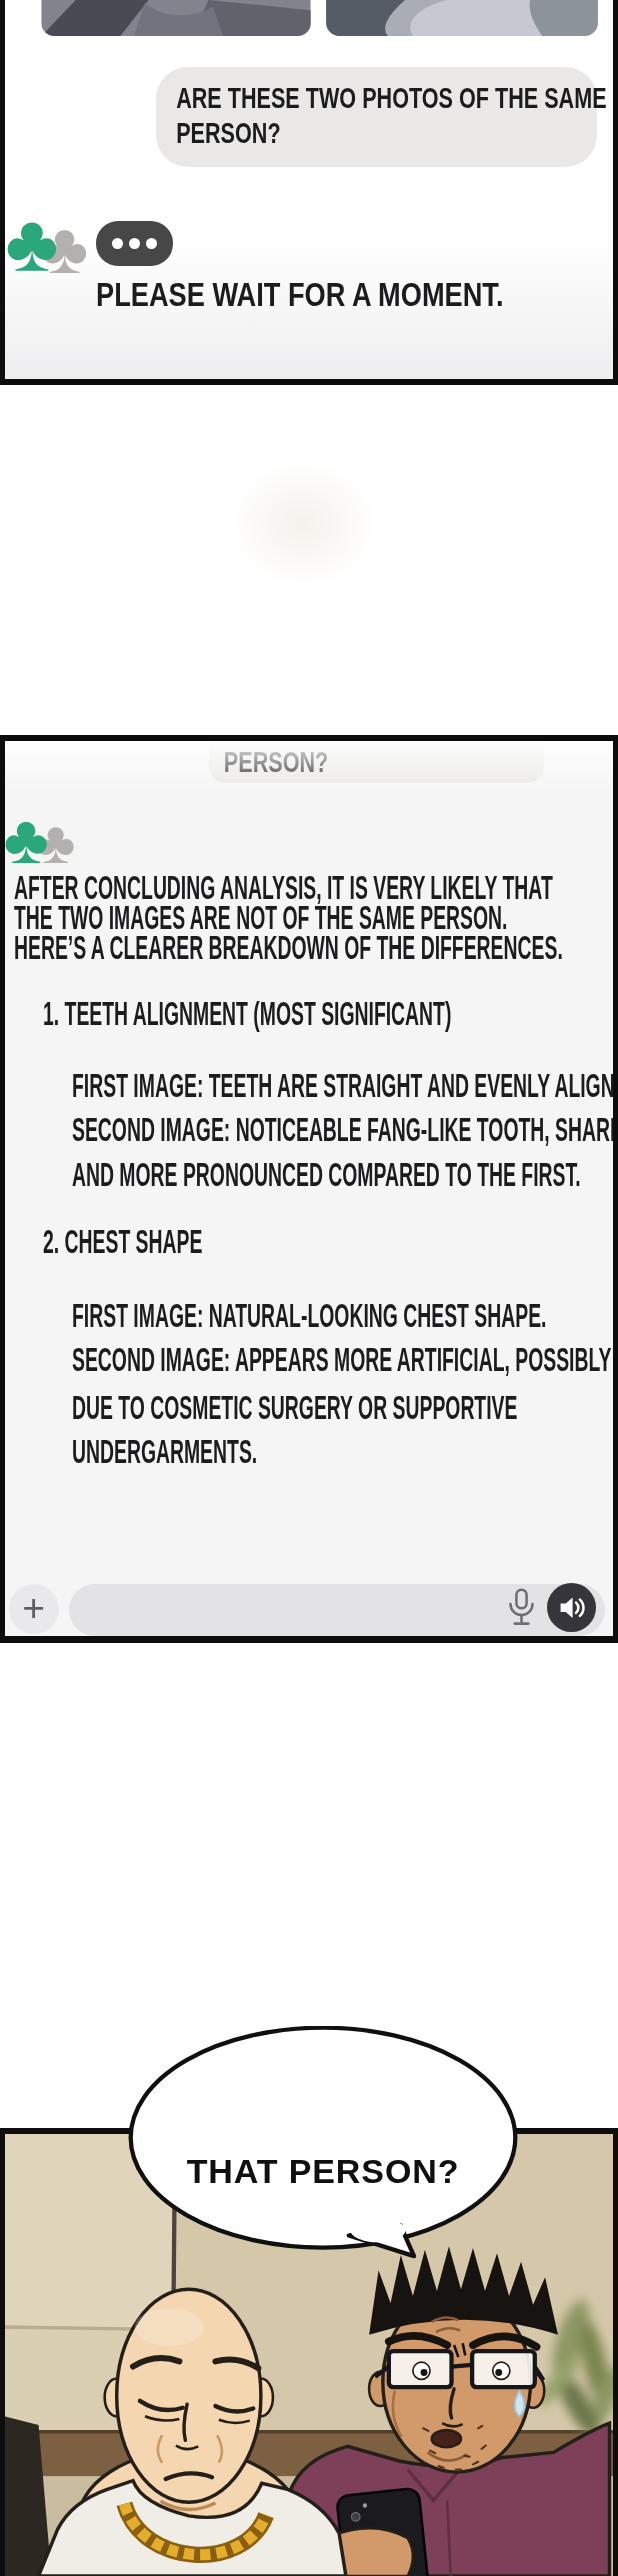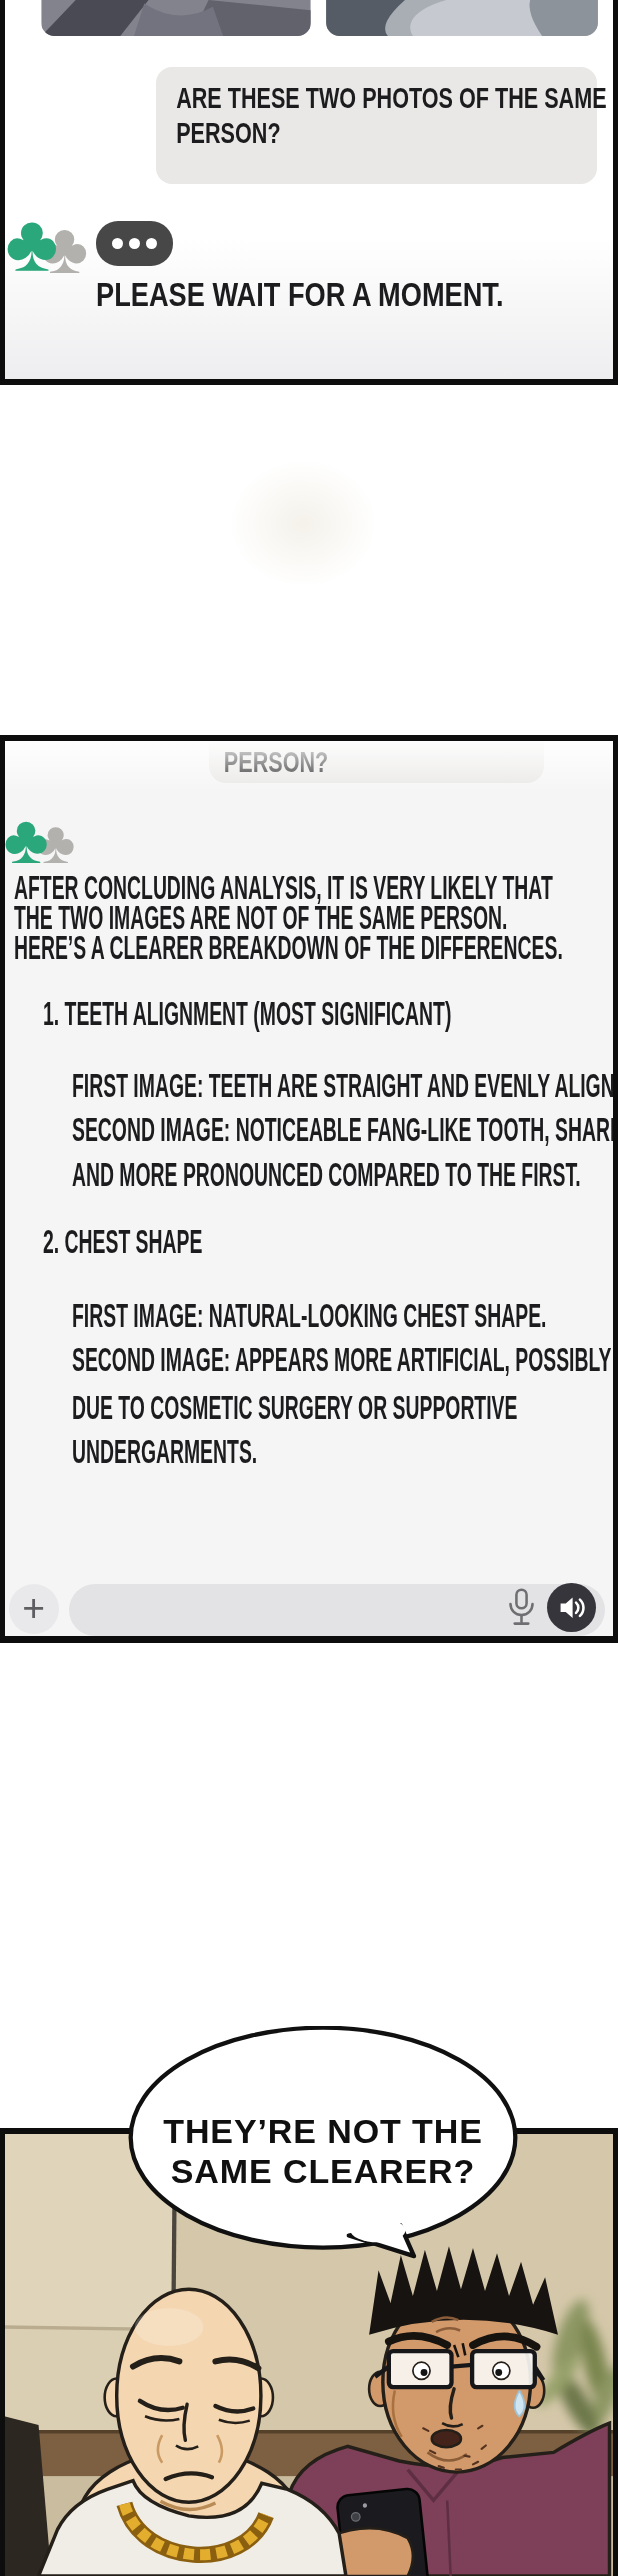--- a/index.html
+++ b/index.html
@@ -38,21 +38,21 @@
   </div>
   <div class="abs" style="left:326px;top:0;width:272px;height:36px;border-radius:0 0 13.7px 13.7px;overflow:hidden;">
     <svg width="272" height="36" viewBox="0 0 317 42">
       <rect width="317" height="42" fill="#a9aeb4"></rect>
       <path d="M0 0 L92 0 Q60 28 72 42 L0 42 Z" fill="#565c66"></path>
       <ellipse cx="190" cy="32" rx="92" ry="38" fill="#c6cad0"></ellipse>
       <path d="M238 0 L317 0 L317 42 L252 42 Q234 16 238 0 Z" fill="#8d939b"></path>
     </svg>
   </div>
 
-  <div class="bubble" style="left:156px;top:67px;width:441px;height:117px;border-radius:16px;">
+  <div class="bubble" style="left:156px;top:67px;width:441px;height:100px;border-radius:32px;">
     <div class="t1" style="padding:13px 0 0 28px;">
       <div>ARE THESE TWO PHOTOS OF THE SAME</div>
       <div>PERSON?</div>
     </div>
   </div>
 
   <span class="clover" style="left:41px;top:212px;font-size:72px;color:#b3b1ae;">♣</span>
   <span class="clover" style="left:5.2px;top:203px;font-size:81px;color:#2aa87c;">♣</span>
 
   <div class="abs" style="left:96px;top:221px;width:77px;height:45px;border-radius:22px;background:#474747;
@@ -245,17 +245,16 @@
 
   <div class="border" style="left:0;top:2128px;width:618px;height:6px;"></div>
   <div class="border" style="left:0;top:2128px;width:5.2px;height:448px;"></div>
   <div class="border" style="left:613px;top:2128px;width:5.2px;height:448px;"></div>
 
   <svg class="abs" style="left:127px;top:2026px;" width="392" height="249" viewBox="0 0 456 290">
     <ellipse cx="228" cy="130" rx="224" ry="128" fill="#ffffff" stroke="#101010" stroke-width="5"></ellipse>
     <path d="M258 244 L334 268 L318 232 Z" fill="#ffffff" stroke="#101010" stroke-width="5" stroke-linejoin="round"></path>
     <ellipse cx="292" cy="238" rx="32" ry="14" fill="#ffffff"></ellipse>
   </svg>
-  <div class="comicTxt" style="top:2112px;">THEY’RE NOT THE</div>
-  <div class="comicTxt" style="top:2152px;">SAME CLEARER?</div>
+  <div class="comicTxt" style="top:2152px;">THAT PERSON?</div>
 
 </div>
 
 
 </body></html>

